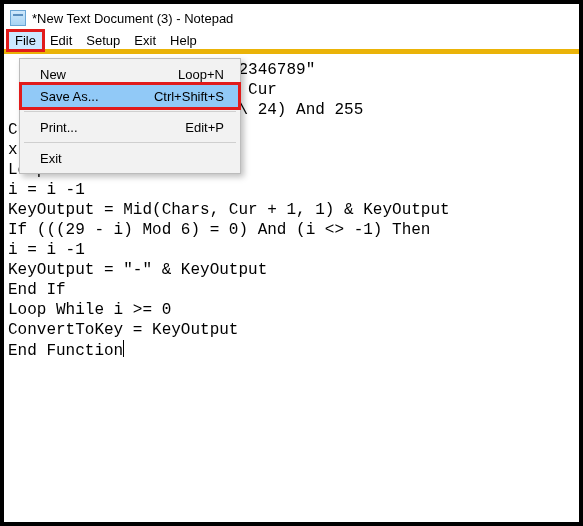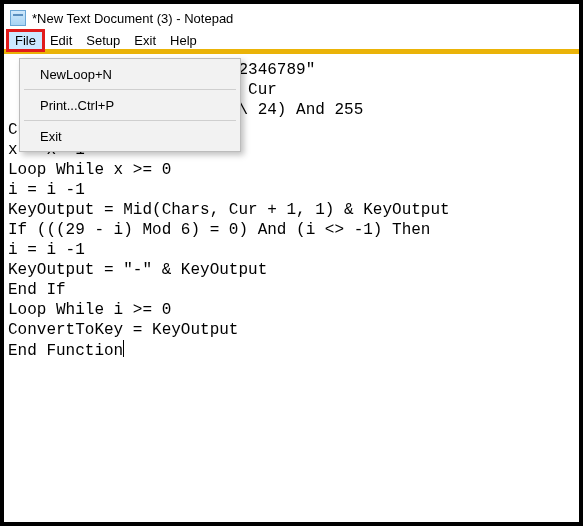--- a/index.html
+++ b/index.html
@@ -60,21 +60,21 @@
     top: 54px;
     width: 222px;
     background: #f2f2f2;
     border: 1px solid #bcbcbc;
     box-shadow: 3px 3px 6px rgba(0,0,0,.25);
     padding: 4px 2px;
     z-index: 10;
   }
   .dd-row {
     display: flex;
-    justify-content: flex-start;
+    justify-content: space-between;
     align-items: center;
     height: 22px;
     padding: 0 14px 0 18px;
     font-size: 13px;
     color: #000;
     cursor: default;
   }
   .dd-row.highlight {
     background: #91c9f7;
     outline: 3px solid #e11b1b;
@@ -122,23 +122,27 @@
   <div class="menu-item">Help</div>
 </div>
 
 <div class="editor" id="editor"><div class="line"></div><div class="line"></div><div class="line">                        2346789"</div><div class="line"></div><div class="line"></div><div class="line"></div><div class="line"></div><div class="line"></div><div class="line">                         Cur</div><div class="line">                        \ 24) And 255</div><div class="line"></div><div class="line">Cur = Cur Mod 24</div><div class="line">x = x -1</div><div class="line">Loop While x &gt;= 0</div><div class="line">i = i -1</div><div class="line">KeyOutput = Mid(Chars, Cur + 1, 1) &amp; KeyOutput</div><div class="line">If (((29 - i) Mod 6) = 0) And (i &lt;&gt; -1) Then</div><div class="line">i = i -1</div><div class="line">KeyOutput = "-" &amp; KeyOutput</div><div class="line">End If</div><div class="line">Loop While i &gt;= 0</div><div class="line">ConvertToKey = KeyOutput</div><div class="line">End Function<span class="caret"></span></div></div>
 
 <div class="dropdown">
   <div class="dd-row">
     <span>New</span>
     <span>Loop+N</span>
   </div>
+  <div class="dd-row highlight">
+    <span>Save As...</span>
+    <span>Ctrl+Shift+S</span>
+  </div>
   <div class="dd-sep"></div>
   <div class="dd-row">
     <span>Print...</span>
-    <span>Ctrl+P</span>
+    <span>Edit+P</span>
   </div>
   <div class="dd-sep"></div>
   <div class="dd-row">
     <span>Exit</span>
     <span></span>
   </div>
 </div>
 
 </body></html>

